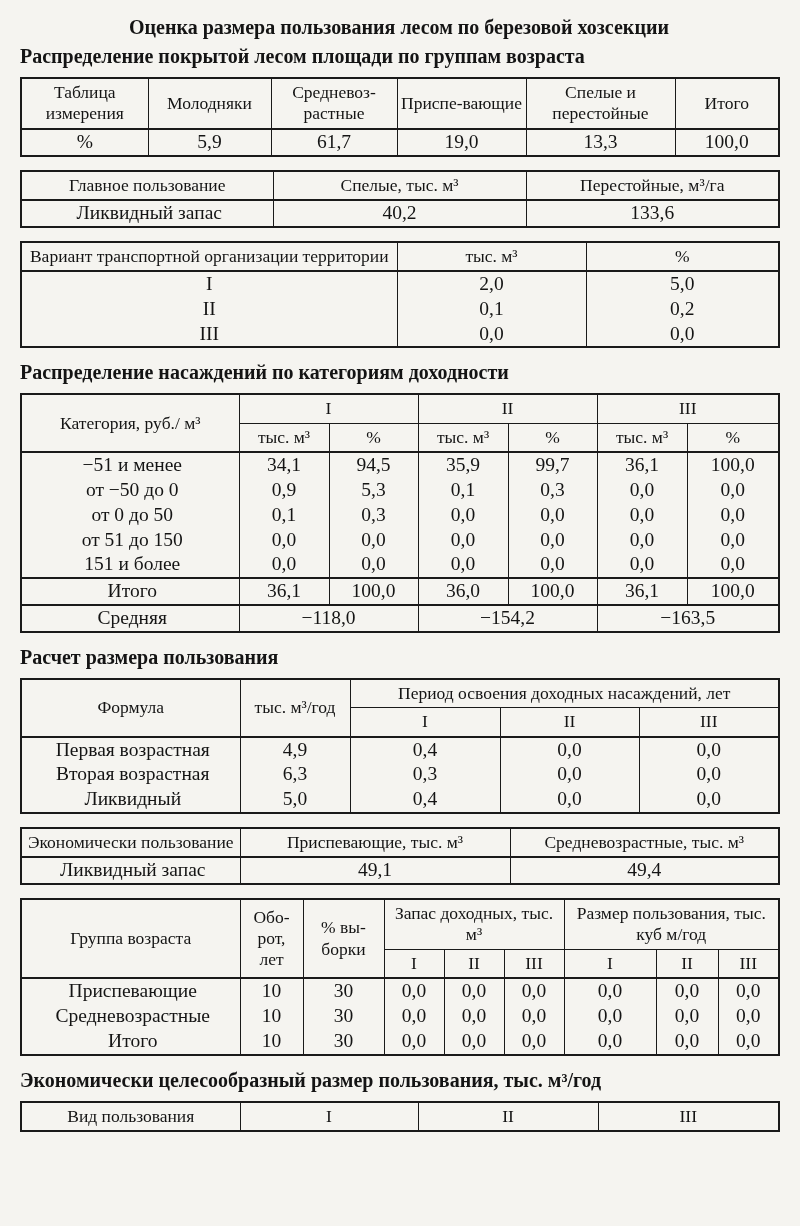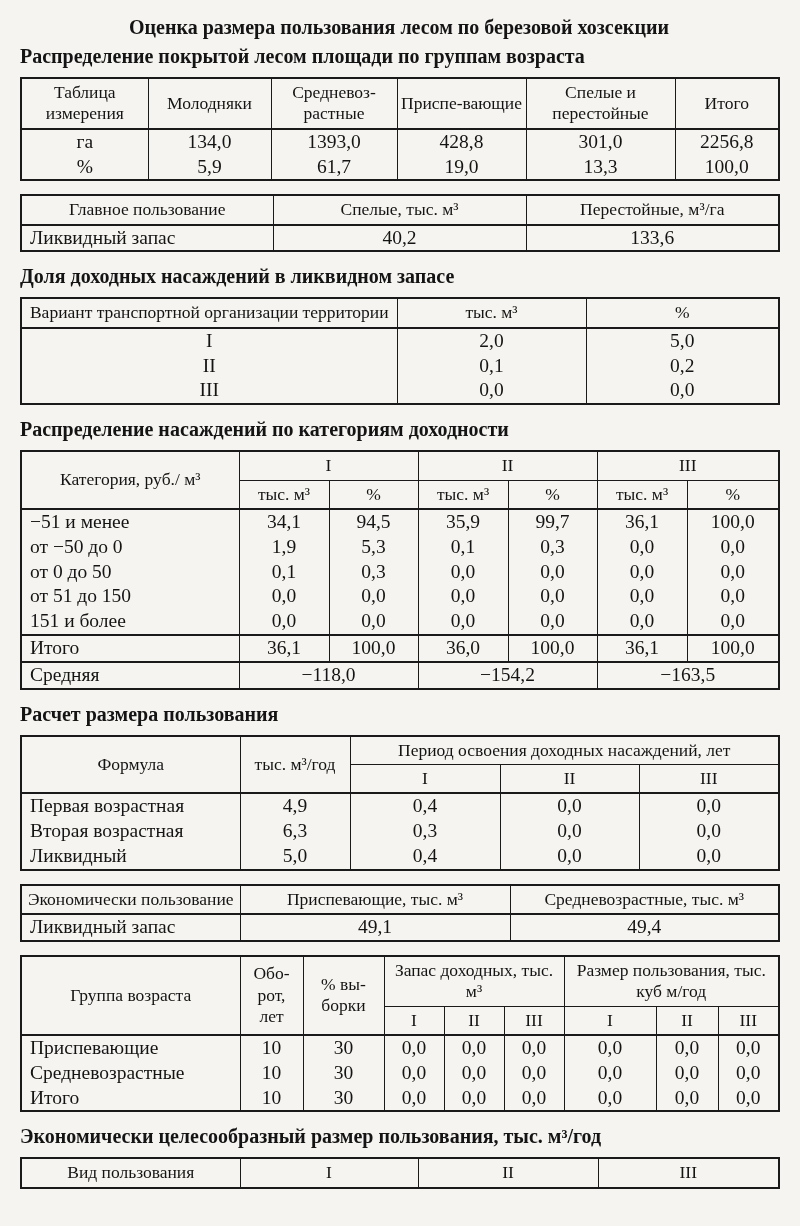--- a/index.html
+++ b/index.html
@@ -19,21 +19,21 @@
     font-weight:normal; font-size:17.5px; line-height:1.22;
     text-align:center; vertical-align:middle; padding:3px 3px;
   }
   thead tr:last-child th, thead th[rowspan] { border-bottom:2.4px solid #1a1a1a; }
   tbody td {
     border-top:none; border-bottom:none;
     text-align:center; vertical-align:middle;
     font-size:19.5px; line-height:1.17; padding:1px 4px;
   }
   tbody.rule td { border-top:2.4px solid #1a1a1a; }
-  td.c-left { text-align:left; padding-left:8px; }
+  td.c-left { text-align:center; padding-left:8px; }
 </style>
 </head>
 <body>
 
 <div class="page">
 
   <div class="title">Оценка размера пользования лесом по березовой хозсекции</div>
 
   <div class="sec-heading">Распределение покрытой лесом площади по группам возраста</div>
 
@@ -51,28 +51,20 @@
         <th>Таблица измерения</th>
         <th>Молодняки</th>
         <th>Средневоз-растные</th>
         <th>Приспе-вающие</th>
         <th>Спелые и перестойные</th>
         <th>Итого</th>
       </tr>
     </thead>
     <tbody>
         <tr>
-          <td>га</td>
-          <td>134,0</td>
-          <td>1393,0</td>
-          <td>428,8</td>
-          <td>301,0</td>
-          <td>2256,8</td>
-        </tr>
-        <tr>
           <td>%</td>
           <td>5,9</td>
           <td>61,7</td>
           <td>19,0</td>
           <td>13,3</td>
           <td>100,0</td>
         </tr>
       </tbody>
   </table>
 
@@ -91,21 +83,20 @@
     </thead>
     <tbody>
         <tr>
           <td class="c-left">Ликвидный запас</td>
           <td>40,2</td>
           <td>133,6</td>
         </tr>
       </tbody>
   </table>
 
-  <div class="sec-heading">Доля доходных насаждений в ликвидном запасе</div>
 
   <table>
     <colgroup>
       <col style="width:376px">
         <col style="width:189px">
         <col style="width:193px">
     </colgroup>
     <thead>
       <tr>
         <th>Вариант транспортной организации территории</th>
@@ -165,21 +156,21 @@
           <td class="c-left">−51 и менее</td>
           <td>34,1</td>
           <td>94,5</td>
           <td>35,9</td>
           <td>99,7</td>
           <td>36,1</td>
           <td>100,0</td>
         </tr>
         <tr>
           <td class="c-left">от −50 до 0</td>
-          <td>1,9</td>
+          <td>0,9</td>
           <td>5,3</td>
           <td>0,1</td>
           <td>0,3</td>
           <td>0,0</td>
           <td>0,0</td>
         </tr>
         <tr>
           <td class="c-left">от 0 до 50</td>
           <td>0,1</td>
           <td>0,3</td>

